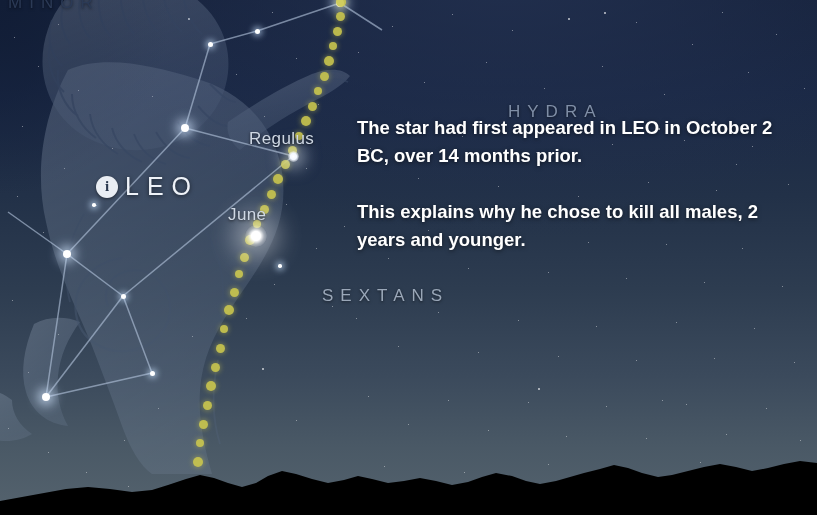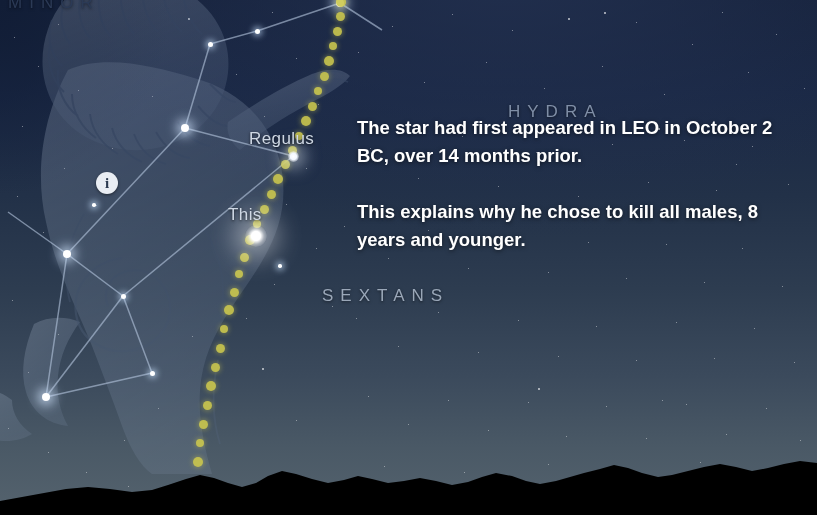--- a/index.html
+++ b/index.html
@@ -437,33 +437,34 @@
       <div class="trail-dot" style="left: 207px; top: 405px; background: rgb(204, 200, 78); width: 9px; height: 9px; margin: -4.5px 0px 0px -4.5px;"></div>
       <div class="trail-dot" style="left: 203px; top: 424px; background: rgb(204, 200, 78); width: 9px; height: 9px; margin: -4.5px 0px 0px -4.5px;"></div>
       <div class="trail-dot" style="left: 200px; top: 443px; background: rgb(204, 200, 78); width: 8px; height: 8px; margin: -4px 0px 0px -4px;"></div>
       <div class="trail-dot" style="left: 198px; top: 462px; background: rgb(204, 200, 78); width: 10px; height: 10px; margin: -5px 0px 0px -5px;"></div>
     </div>
 
   <div class="regulus-star" style="left:293px; top:156px;"></div>
   <div class="venus" style="left:256px; top:236px;"></div>
 
   <div class="obj-label" style="left:249px; top:129px;">Regulus</div>
-  <div class="obj-label" style="left:228px; top:205px;">This</div>
+  <div class="obj-label" style="left:228px; top:205px;">June</div>
 
   <div class="const-label minor" style="left:8px; top:-7px;">MINOR</div>
   <div class="const-label sextans" style="left:322px; top:286px;">SEXTANS</div>
   <div class="const-label hydra" style="left:508px; top:102px;">HYDRA</div>
 
   <div class="leo-group" style="left:96px; top:172px;">
     <span class="info-icon">i</span>
+    <span class="leo-text">LEO</span>
   </div>
 
   <div class="overlay-text">
     <p>The star had first appeared in LEO in October 2 BC, over 14 months prior.</p>
-    <p>This explains why he chose to kill all males, 8 years and younger.</p>
+    <p>This explains why he chose to kill all males, 2 years and younger.</p>
   </div>
 
   <div class="horizon">
     <svg viewBox="0 0 817 70" preserveAspectRatio="none">
       <path d="M0 70 L0 56 L22 52 L44 48 L66 44 L88 42 L110 44 L132 47
                L152 45 L168 40 L186 34 L200 30 L214 33 L228 38 L242 42
                L256 38 L268 31 L282 26 L296 29 L312 34 L328 38 L344 35
                L358 31 L372 34 L388 38 L404 36 L420 33 L436 36 L452 40
                L468 37 L482 32 L496 28 L512 31 L526 36 L540 39 L556 36
                L570 32 L584 28 L600 24 L614 20 L628 23 L642 28 L658 32

